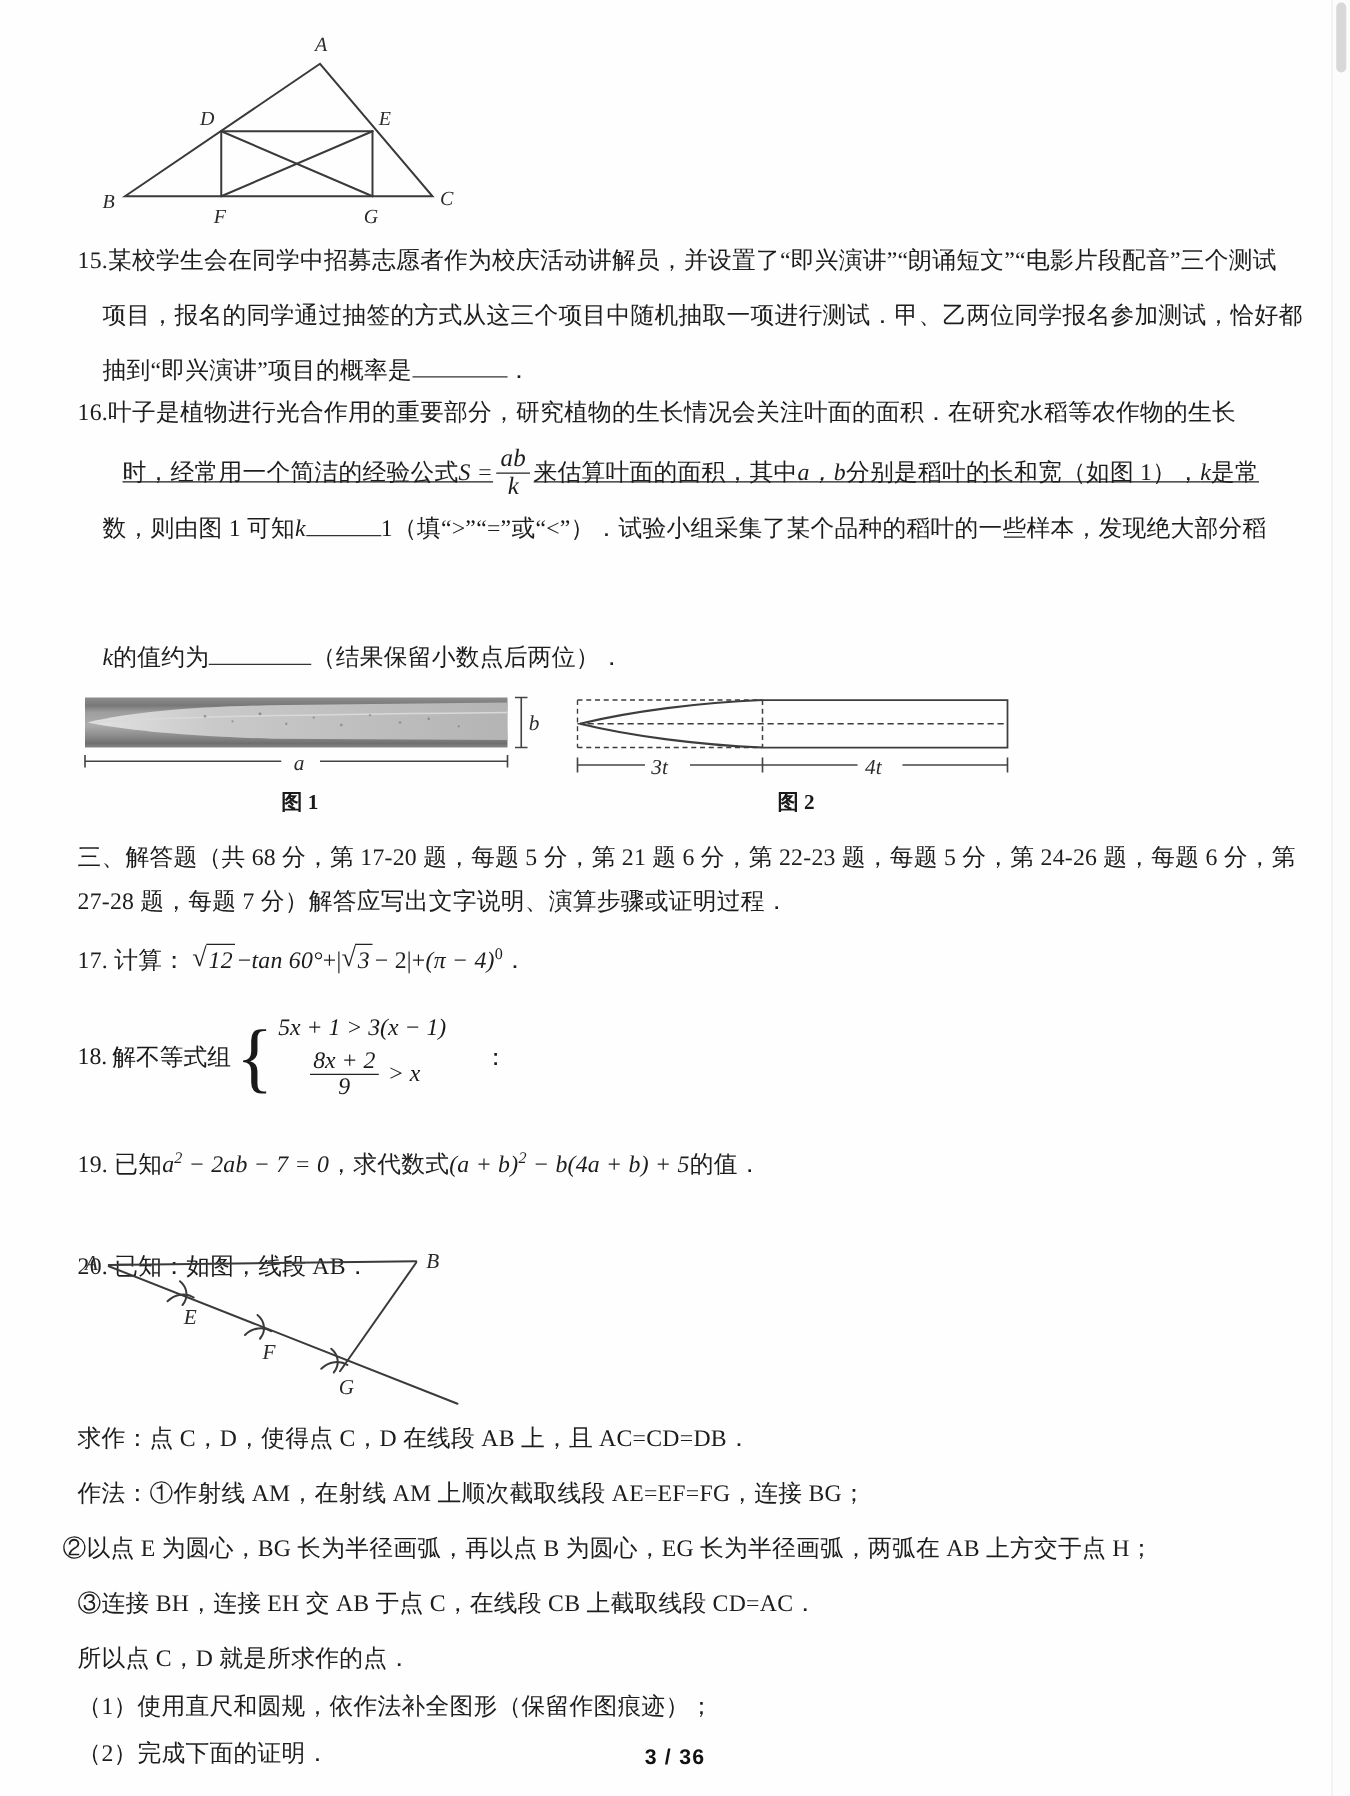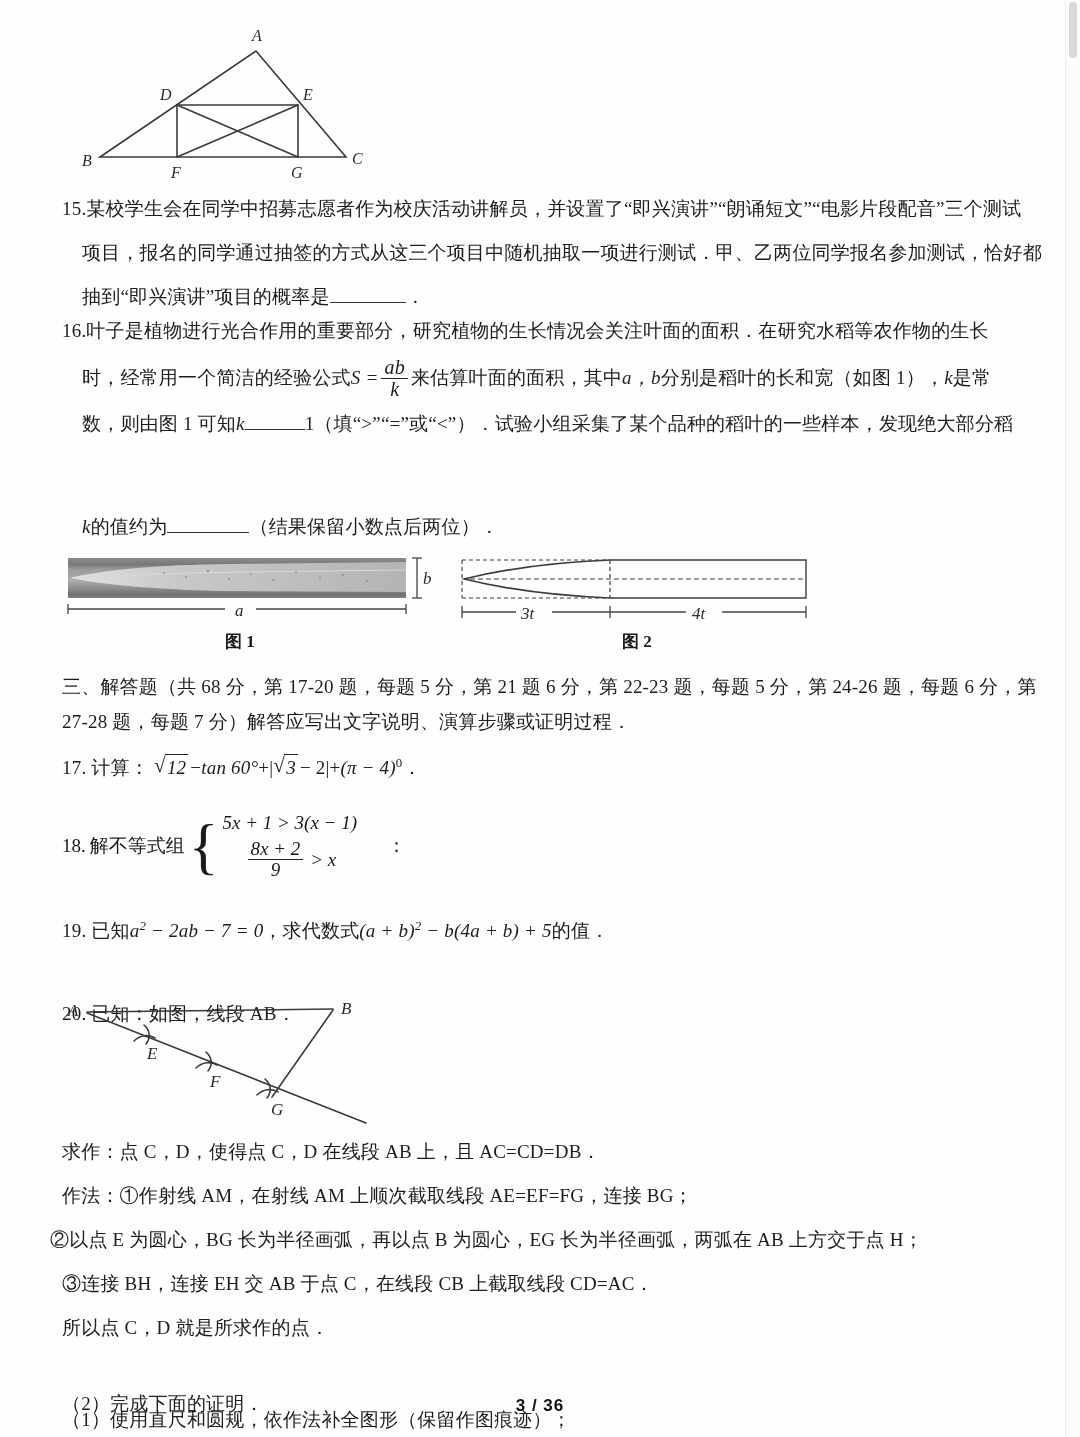--- a/index.html
+++ b/index.html
@@ -205,21 +205,21 @@
   </div>
   <div class="line" style="left:82px; top:240px;">项目，报名的同学通过抽签的方式从这三个项目中随机抽取一项进行测试．甲、乙两位同学报名参加测试，恰好都</div>
   <div class="line" style="left:82px; top:284px;">
     <span>抽到“即兴演讲”项目的概率是</span><span class="blank" style="width:76px;"></span><span>．</span>
   </div>
 
   <div class="line" style="left:62px; top:318px;">
     <span>16.</span><span>叶子是植物进行光合作用的重要部分，研究植物的生长情况会关注叶面的面积．在研究水稻等农作物的生长</span>
   </div>
 
-  <div class="line" style="left:82px; top:358px;">
+  <div class="line" style="left:98px; top:358px;text-decoration:underline;">
     <span>时，经常用一个简洁的经验公式</span><span class="it">S =</span><span class="mfrac"><span class="num it">ab</span><span class="den it">k</span></span><span>来估算叶面的面积，其中</span><span class="it">a，b</span><span>分别是稻叶的长和宽（如图 1），</span><span class="it">k</span><span>是常</span>
   </div>
 
   <div class="line" style="left:82px; top:411px;">
     <span>数，则由图 1 可知</span><span class="it">k</span><span class="blank" style="width:60px;"></span><span>1（填“&gt;”“=”或“&lt;”）．试验小组采集了某个品种的稻叶的一些样本，发现绝大部分稻</span>
   </div>
 
 
   <div class="line" style="left:82px; top:514px;">
     <span class="it">k</span><span>的值约为</span><span class="blank" style="width:82px;"></span><span>（结果保留小数点后两位）．</span>
@@ -365,21 +365,21 @@
 
   <div class="line" style="left:62px; top:1139px;">
     <span>求作：</span><span>点 C，D，使得点 C，D 在线段 AB 上，且 AC=CD=DB．</span>
   </div>
   <div class="line" style="left:62px; top:1183px;">
     <span>作法：</span><span>①作射线 AM，在射线 AM 上顺次截取线段 AE=EF=FG，连接 BG；</span>
   </div>
   <div class="line" style="left:50px; top:1227px;">②以点 E 为圆心，BG 长为半径画弧，再以点 B 为圆心，EG 长为半径画弧，两弧在 AB 上方交于点 H；</div>
   <div class="line" style="left:62px; top:1271px;">③连接 BH，连接 EH 交 AB 于点 C，在线段 CB 上截取线段 CD=AC．</div>
   <div class="line" style="left:62px; top:1315px;">所以点 C，D 就是所求作的点．</div>
-  <div class="line" style="left:62px; top:1407px;">（1）使用直尺和圆规，依作法补全图形（保留作图痕迹）；</div>
+  <div class="line" style="left:62px; top:1353px;">（1）使用直尺和圆规，依作法补全图形（保留作图痕迹）；</div>
   <div class="line" style="left:62px; top:1391px;">（2）完成下面的证明．</div>
 
   <div class="footer">3 / 36</div>
 
   <div class="scrollbar-track">
     <div class="scrollbar-thumb"></div>
   </div>
 
 </div>
 

